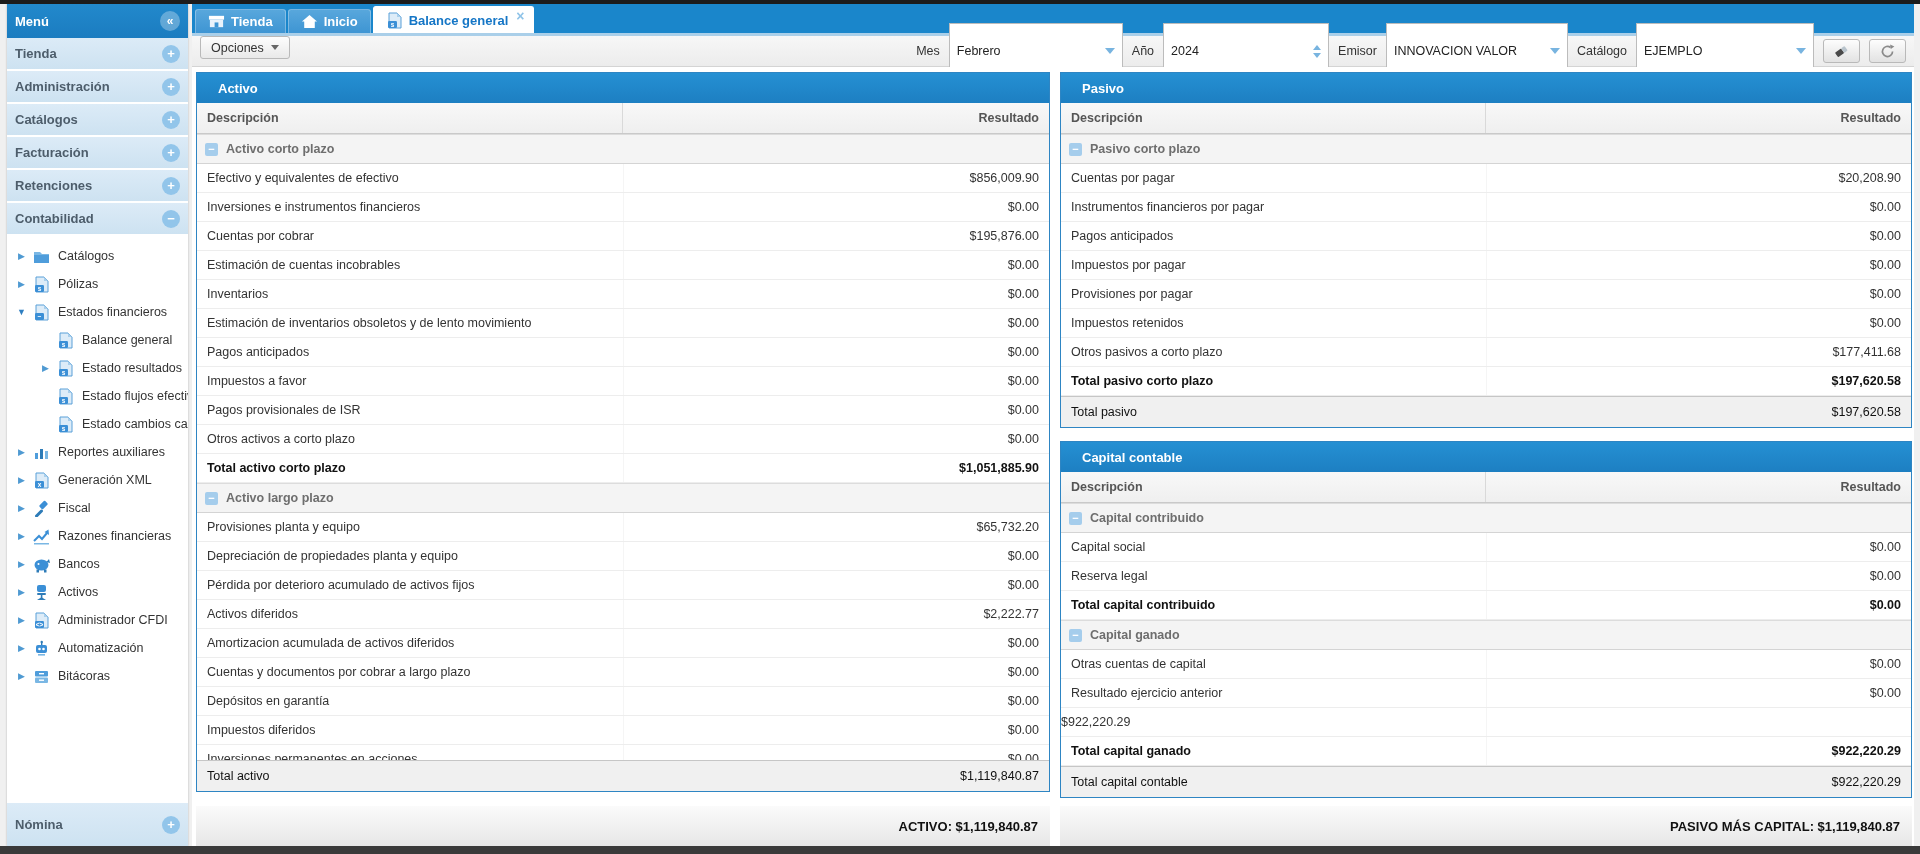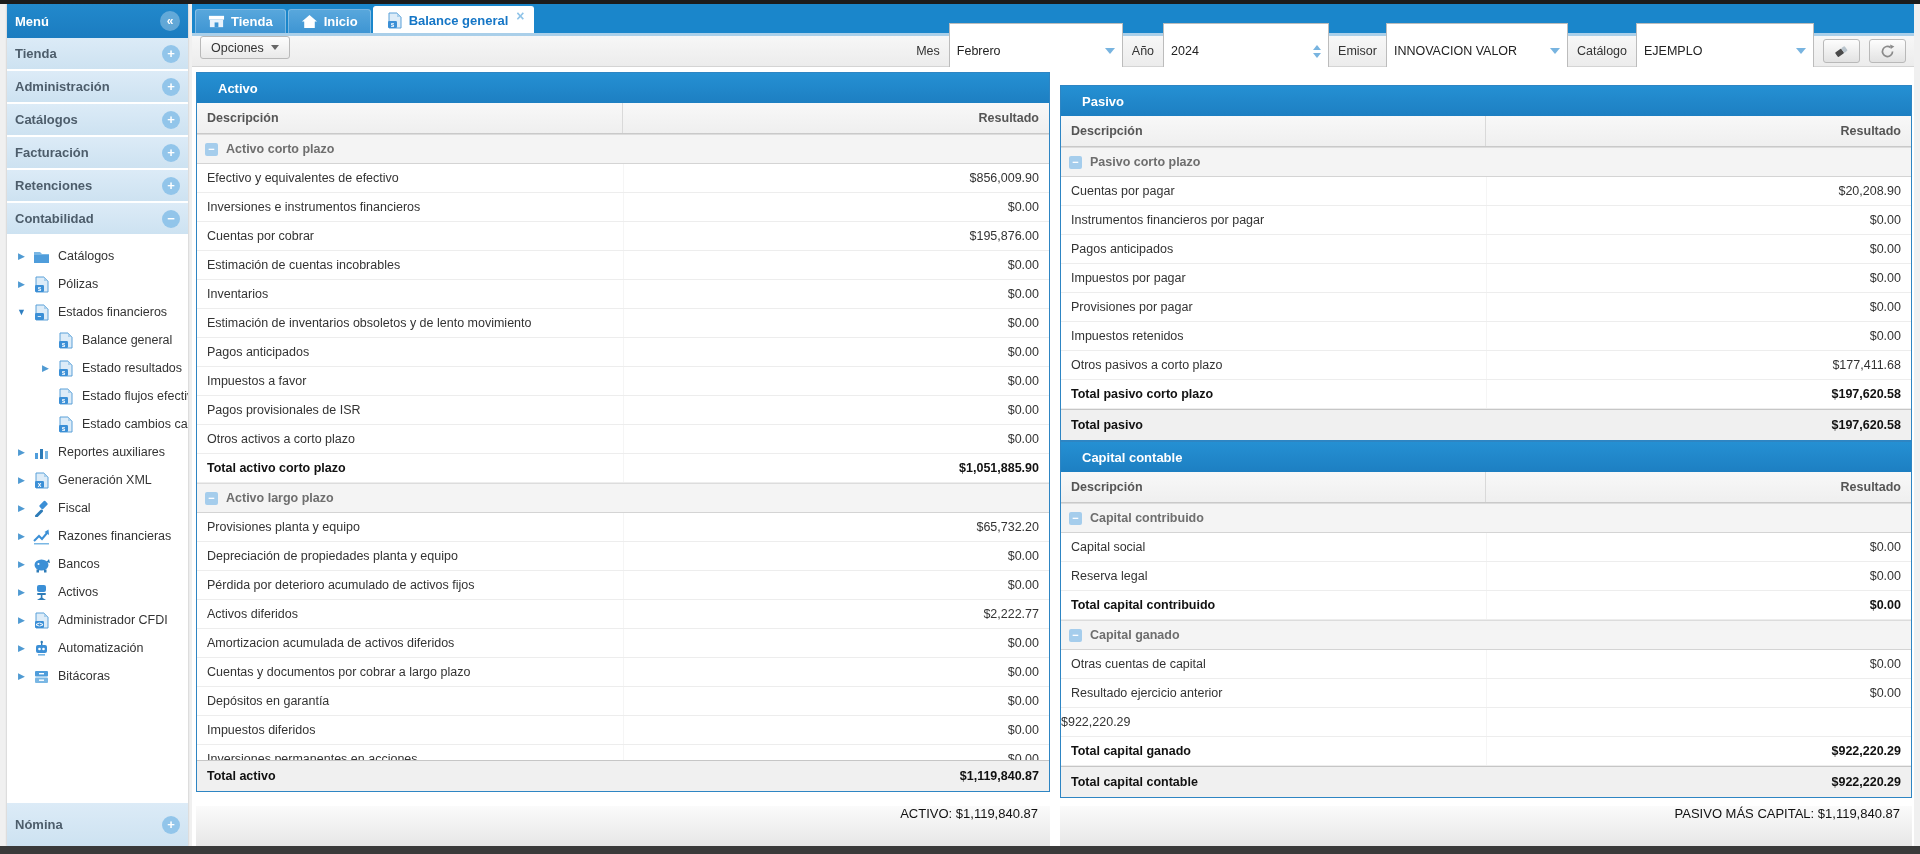--- a/index.html
+++ b/index.html
@@ -40,36 +40,36 @@
   .sel-arrow{width:0;height:0;border-left:5px solid transparent;border-right:5px solid transparent;border-top:6px solid #78b4e0}
   .spinner{display:flex;flex-direction:column;gap:3px;align-items:center}
   .spin-up{width:0;height:0;border-left:4px solid transparent;border-right:4px solid transparent;border-bottom:5px solid #78b4e0}
   .spin-dn{width:0;height:0;border-left:4px solid transparent;border-right:4px solid transparent;border-top:5px solid #78b4e0}
   .tool-btn{width:37px;height:24px;background:linear-gradient(#fdfdfd,#e2e2e2);border:1px solid #b9b9b9;border-radius:3px;display:flex;align-items:center;justify-content:center;cursor:pointer}
   .tool-btn svg{width:17px;height:15px;display:block}
 
   .content{flex:1 1 auto;background:#fff;position:relative;overflow:hidden}
   .panel{position:absolute;border:1px solid #2e85c3;background:#fff;overflow:hidden}
   #panel-activo{left:4px;top:5px;width:852px;height:718px}
-  #panel-pasivo{left:868px;width:850px;top:18px}
+  #panel-pasivo{left:868px;width:850px;top:5px}
   #panel-capital{left:868px;width:850px;top:374px}
   .phead{height:30px;background:linear-gradient(#2590d3,#1d7fc2);color:#fff;font-weight:bold;font-size:13px;display:flex;align-items:center;padding:0 21px}
   .colhead{height:30px;background:linear-gradient(#f8f8f8,#efefef);border-bottom:1px solid #c9c9c9;display:flex;font-size:12.5px;font-weight:bold;color:#555}
   .colhead .c1{width:50%;display:flex;align-items:center;padding-left:10px;border-right:1px solid #d9d9d9;box-sizing:border-box}
   .colhead .c2{flex:1;display:flex;align-items:center;justify-content:flex-end;padding-right:10px}
   .row{height:28px;display:flex;align-items:center;position:relative;border-bottom:1px solid #ededed;font-size:12.5px;color:#333;background:#fff}
   .row.item::before,.row.total::before{content:"";position:absolute;left:50%;top:0;bottom:0;width:1px;background:#f5f5f5}
   .rlabel{padding-left:10px;flex:1;white-space:nowrap;overflow:hidden}
   .rvalue{padding-right:10px;text-align:left;white-space:nowrap}
   .row.group{background:#f4f4f4;border-top:1px solid #dcdcdc;border-bottom:1px solid #d4d4d4;color:#6e6e6e;font-weight:bold;gap:8px;padding-left:8px}
   .minus-box{width:13px;height:13px;border-radius:2px;background:#a5cdec;color:#fff;display:flex;align-items:center;justify-content:center;font-size:11px;line-height:1;font-weight:bold;cursor:pointer}
   .row.total{font-weight:bold;color:#111}
-  .pfooter{display:flex;align-items:center;height:30px;background:#f0f0f0;border-top:1px solid #c6c6c6;font-weight:bold;font-size:12.5px;color:#111}
+  .pfooter{display:flex;align-items:center;height:30px;background:#f0f0f0;border-top:1px solid #c6c6c6;font-weight:normal;font-size:12.5px;color:#111}
   .pfooter.overlay{position:absolute;left:0;right:0;bottom:0;z-index:2}
-  .sumbar{position:absolute;height:40px;bottom:0;background:linear-gradient(#fbfbfb,#e7e7e7);display:flex;align-items:flex-start;justify-content:flex-end;padding-right:12px;box-sizing:border-box;font-size:13px;font-weight:normal;color:#111}
+  .sumbar{position:absolute;height:40px;bottom:0;background:linear-gradient(#fbfbfb,#e7e7e7);display:flex;align-items:center;justify-content:flex-end;padding-right:12px;box-sizing:border-box;font-size:13px;font-weight:bold;color:#111}
   .sumbar.left{left:4px;width:854px}
   .sumbar.right{left:868px;width:852px}
 </style>
 </head>
 <body>
 
 <div class="top-strip"></div>
 
 <aside class="sidebar">
   <div class="sidebar-header">

